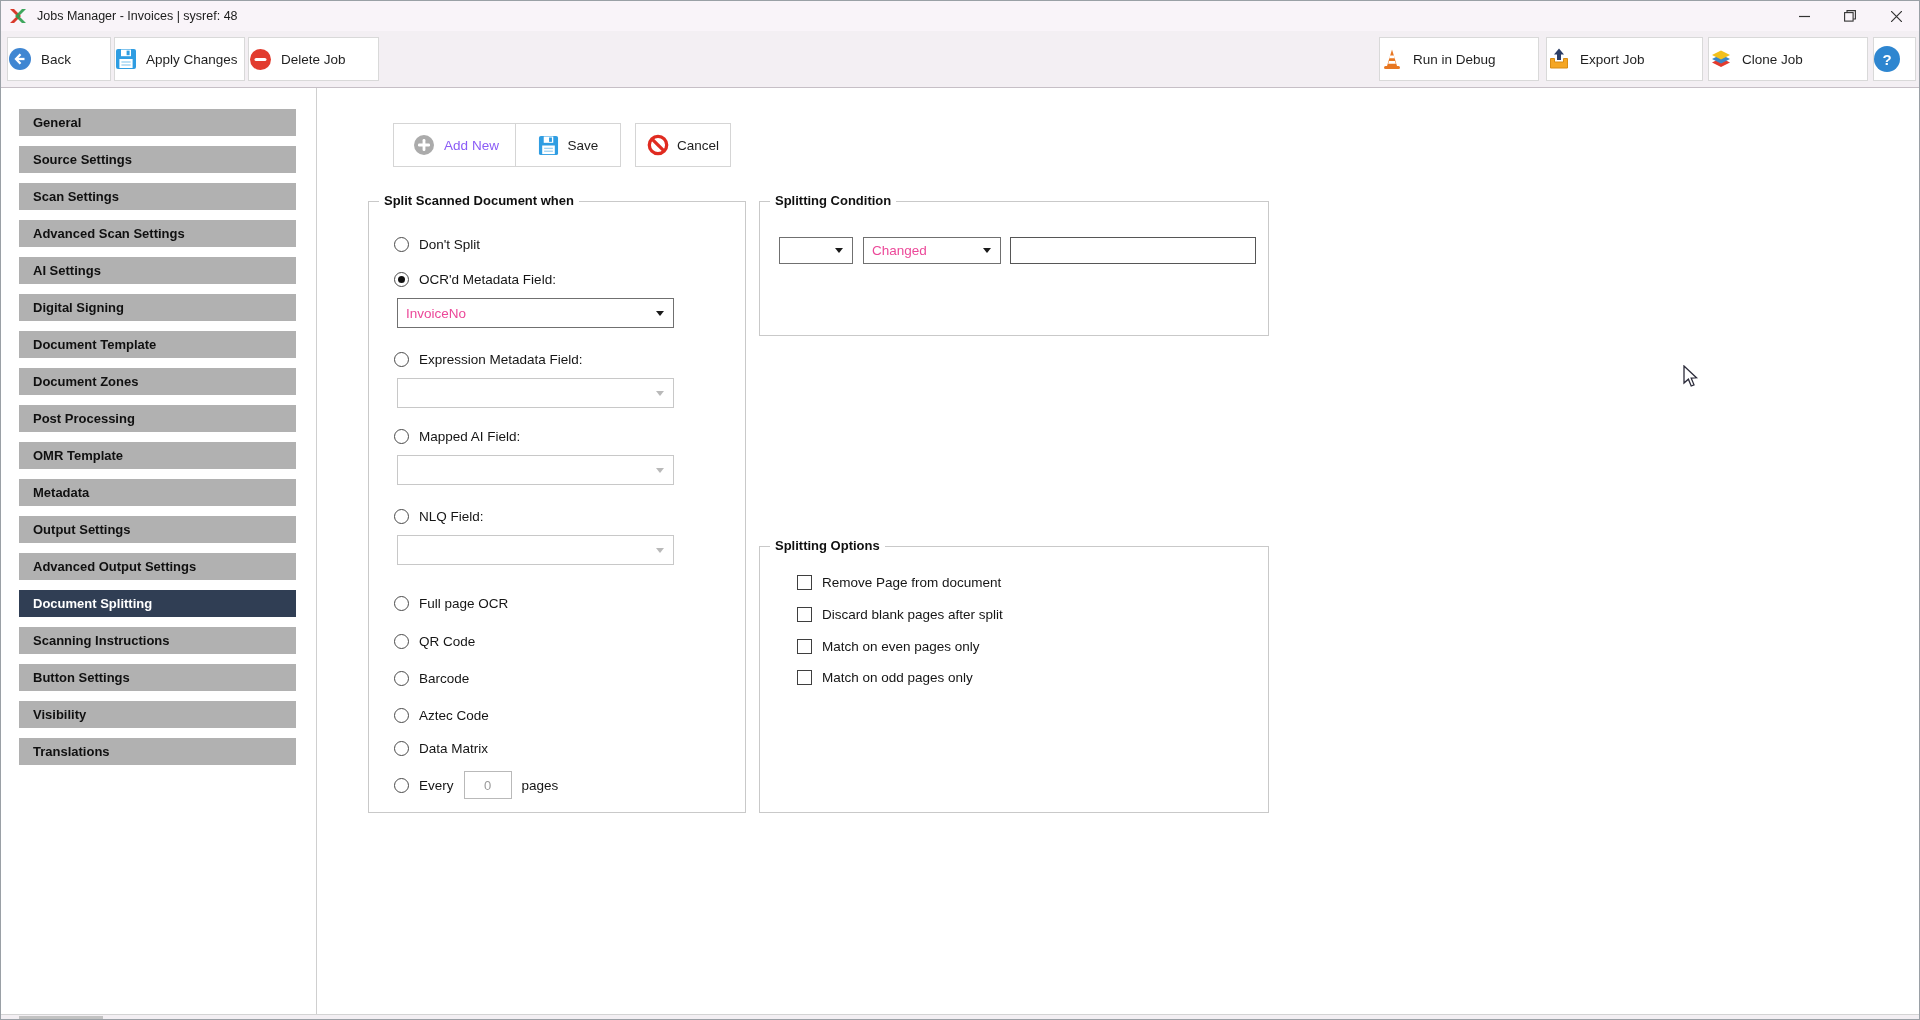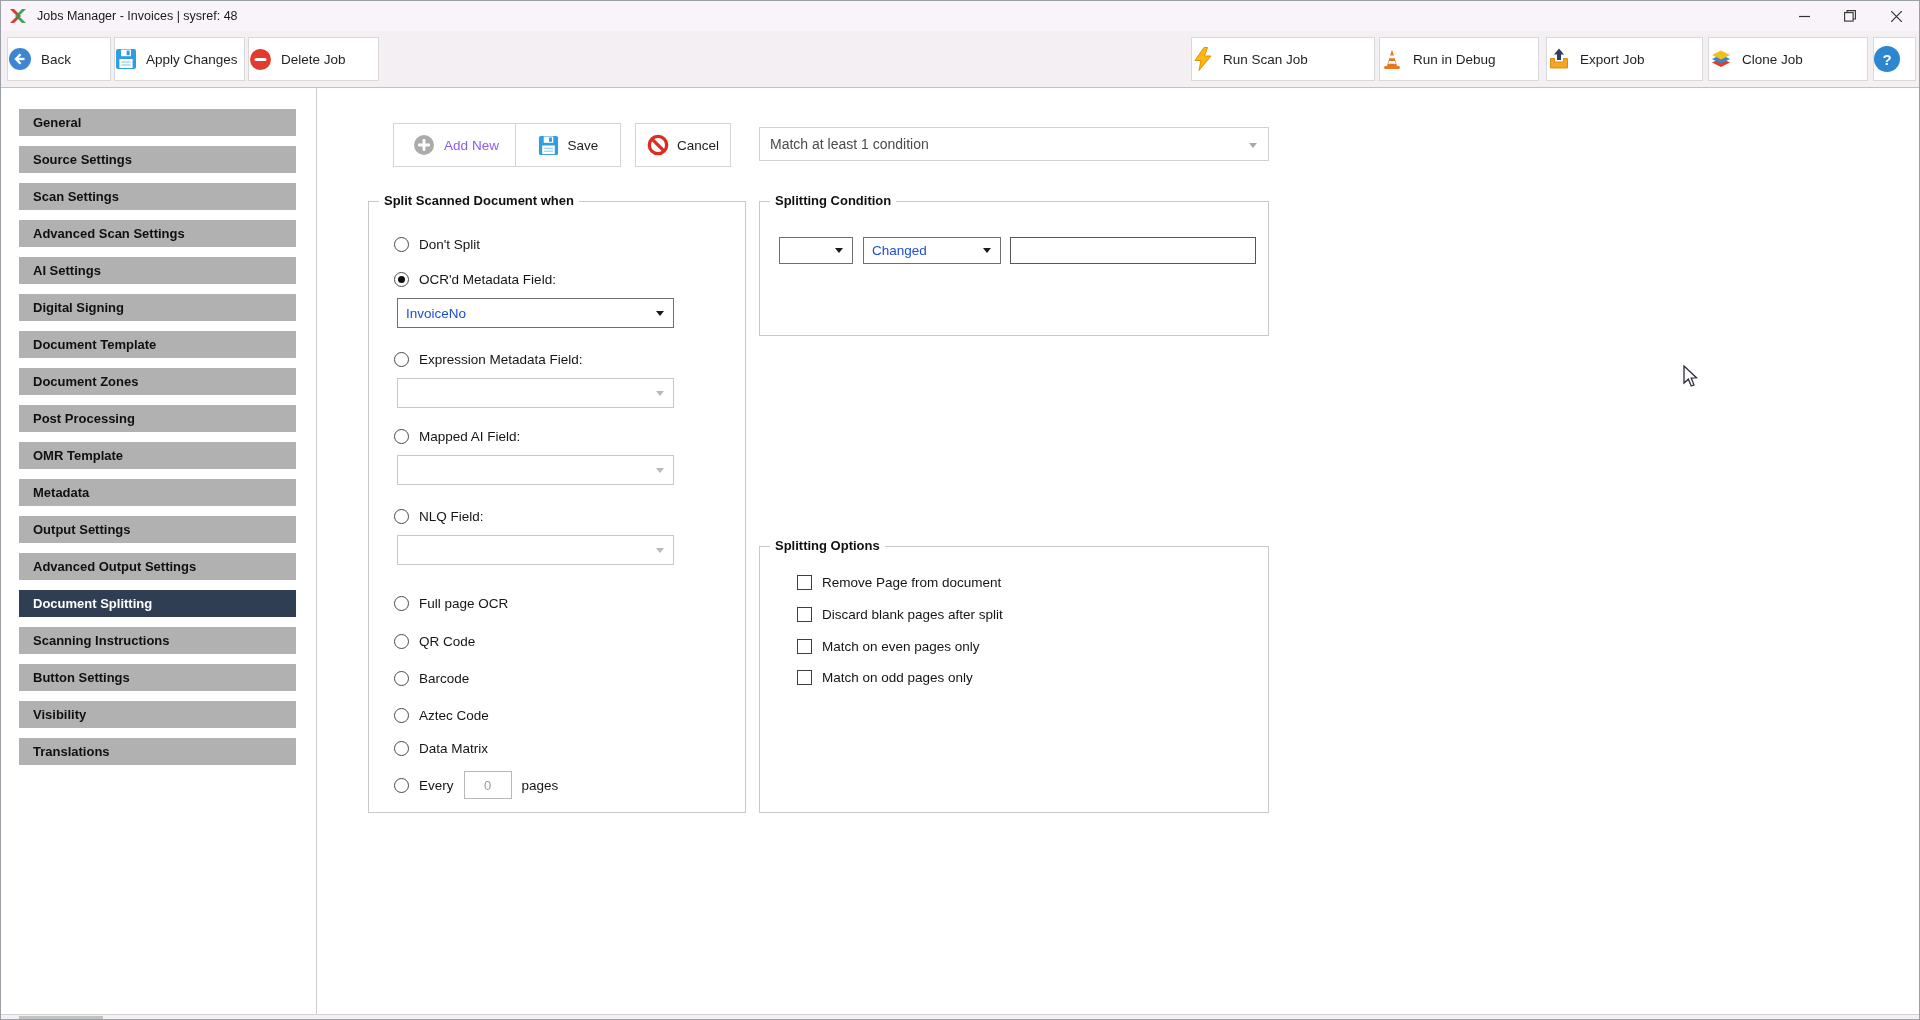--- a/index.html
+++ b/index.html
@@ -37,21 +37,21 @@
 
   
   .group { position:absolute; border:1px solid #c9c9c9; background:#ffffff; }
   .gtitle { position:absolute; top:-9px; left:10px; background:#ffffff; padding:0 5px; font-weight:bold; font-size:13px; color:#101010; white-space:nowrap; }
 
   
   .opt-row { position:absolute; display:flex; align-items:center; gap:10px; font-size:13.5px; color:#151515; white-space:nowrap; }
   .radio { width:15px; height:15px; border:1px solid #4a4a4a; border-radius:50%; background:#fff; position:relative; flex:none; }
   .radio.checked::after { content:""; position:absolute; left:3px; top:3px; width:7px; height:7px; border-radius:50%; background:#111; }
   .checkbox { width:15px; height:15px; border:1px solid #3f3f3f; background:#fff; flex:none; }
-  .combo { position:absolute; height:30px; background:#ffffff; border:1px solid #707070; display:flex; align-items:center; padding-left:8px; font-size:13.5px; color:#1d4ed8; }
+  .combo { position:absolute; height:30px; background:#ffffff; border:1px solid #707070; display:flex; align-items:center; padding-left:8px; font-size:13.5px; color:#ec4899; }
   .combo .c-arrow { position:absolute; right:9px; top:12px; width:0; height:0; border-left:4px solid transparent; border-right:4px solid transparent; border-top:5px solid #1a1a1a; }
   .combo.disabled { border-color:#c8c8c8; }
   .combo.disabled .c-arrow { border-top-color:#b9b9b9; }
   .txt-input { position:absolute; height:27px; border:1px solid #565656; background:#fff; font-size:13.5px; padding:0 6px; font-family:"Liberation Sans", sans-serif; }
   .num-input { width:48px; height:28px; border:1px solid #b9b9b9; background:#fff; text-align:center; font-size:13px; color:#9a9a9a; font-family:"Liberation Sans", sans-serif; }
 
   .cursor { position:absolute; left:1682px; top:364px; pointer-events:none; }
 </style>
 </head>
 <body>
@@ -107,26 +107,20 @@
       <span>Apply Changes</span>
     </div>
     <div class="tb-btn" style="left:247px; width:131px;">
       <svg width="23" height="23" viewBox="0 0 23 23">
         <circle cx="11.5" cy="11.5" r="10.5" fill="#e23b2e"></circle>
         <rect x="5.5" y="9.9" width="12" height="3.2" rx="1.6" fill="#ffffff"></rect>
       </svg>
       <span>Delete Job</span>
     </div>
 
-    <div class="tb-btn" style="left:1190px; width:184px;">
-      <svg width="22" height="24" viewBox="0 0 22 24">
-        <polygon points="12,0.5 3,13.5 9,13.5 7,23.5 19,9 12.5,9 15.5,0.5" fill="#fdb713" stroke="#e99000" stroke-width="1"></polygon>
-      </svg>
-      <span>Run Scan Job</span>
-    </div>
     <div class="tb-btn" style="left:1378px; width:160px;">
       <svg width="24" height="24" viewBox="0 0 24 24">
         <path d="M12 2.5 L17 19 L7 19 Z" fill="#e87722"></path>
         <path d="M10.1 8.5 L13.9 8.5 L14.7 11.2 L9.3 11.2 Z" fill="#ffffff"></path>
         <path d="M9 14 L15 14 L15.8 16.8 L8.2 16.8 Z" fill="#ffffff"></path>
         <rect x="4" y="19" width="16" height="3" rx="1.5" fill="#e87722"></rect>
       </svg>
       <span>Run in Debug</span>
     </div>
     <div class="tb-btn" style="left:1545px; width:157px;">
@@ -191,24 +185,20 @@
     <span>Save</span>
   </div>
   <div class="act-btn" style="left:634px; width:96px;gap:8px;">
     <svg width="22" height="22" viewBox="0 0 24 24">
       <circle cx="12" cy="12" r="9.5" fill="none" stroke="#e02b20" stroke-width="3.6"></circle>
       <line x1="5.8" y1="5.8" x2="18.2" y2="18.2" stroke="#e02b20" stroke-width="3.6"></line>
     </svg>
     <span>Cancel</span>
   </div>
 
-  <div class="match-combo">
-    <span>Match at least 1 condition</span>
-    <span class="m-arrow"></span>
-  </div>
 
   <div class="group" style="left:367px; top:200px; width:378px; height:612px;">
     <span class="gtitle">Split Scanned Document when</span>
 
     <div class="opt-row" style="left:25px; top:35px;">
       <span class="radio"></span>
       <span>Don't Split</span>
     </div>
 
     <div class="opt-row" style="left:25px; top:70px;">

